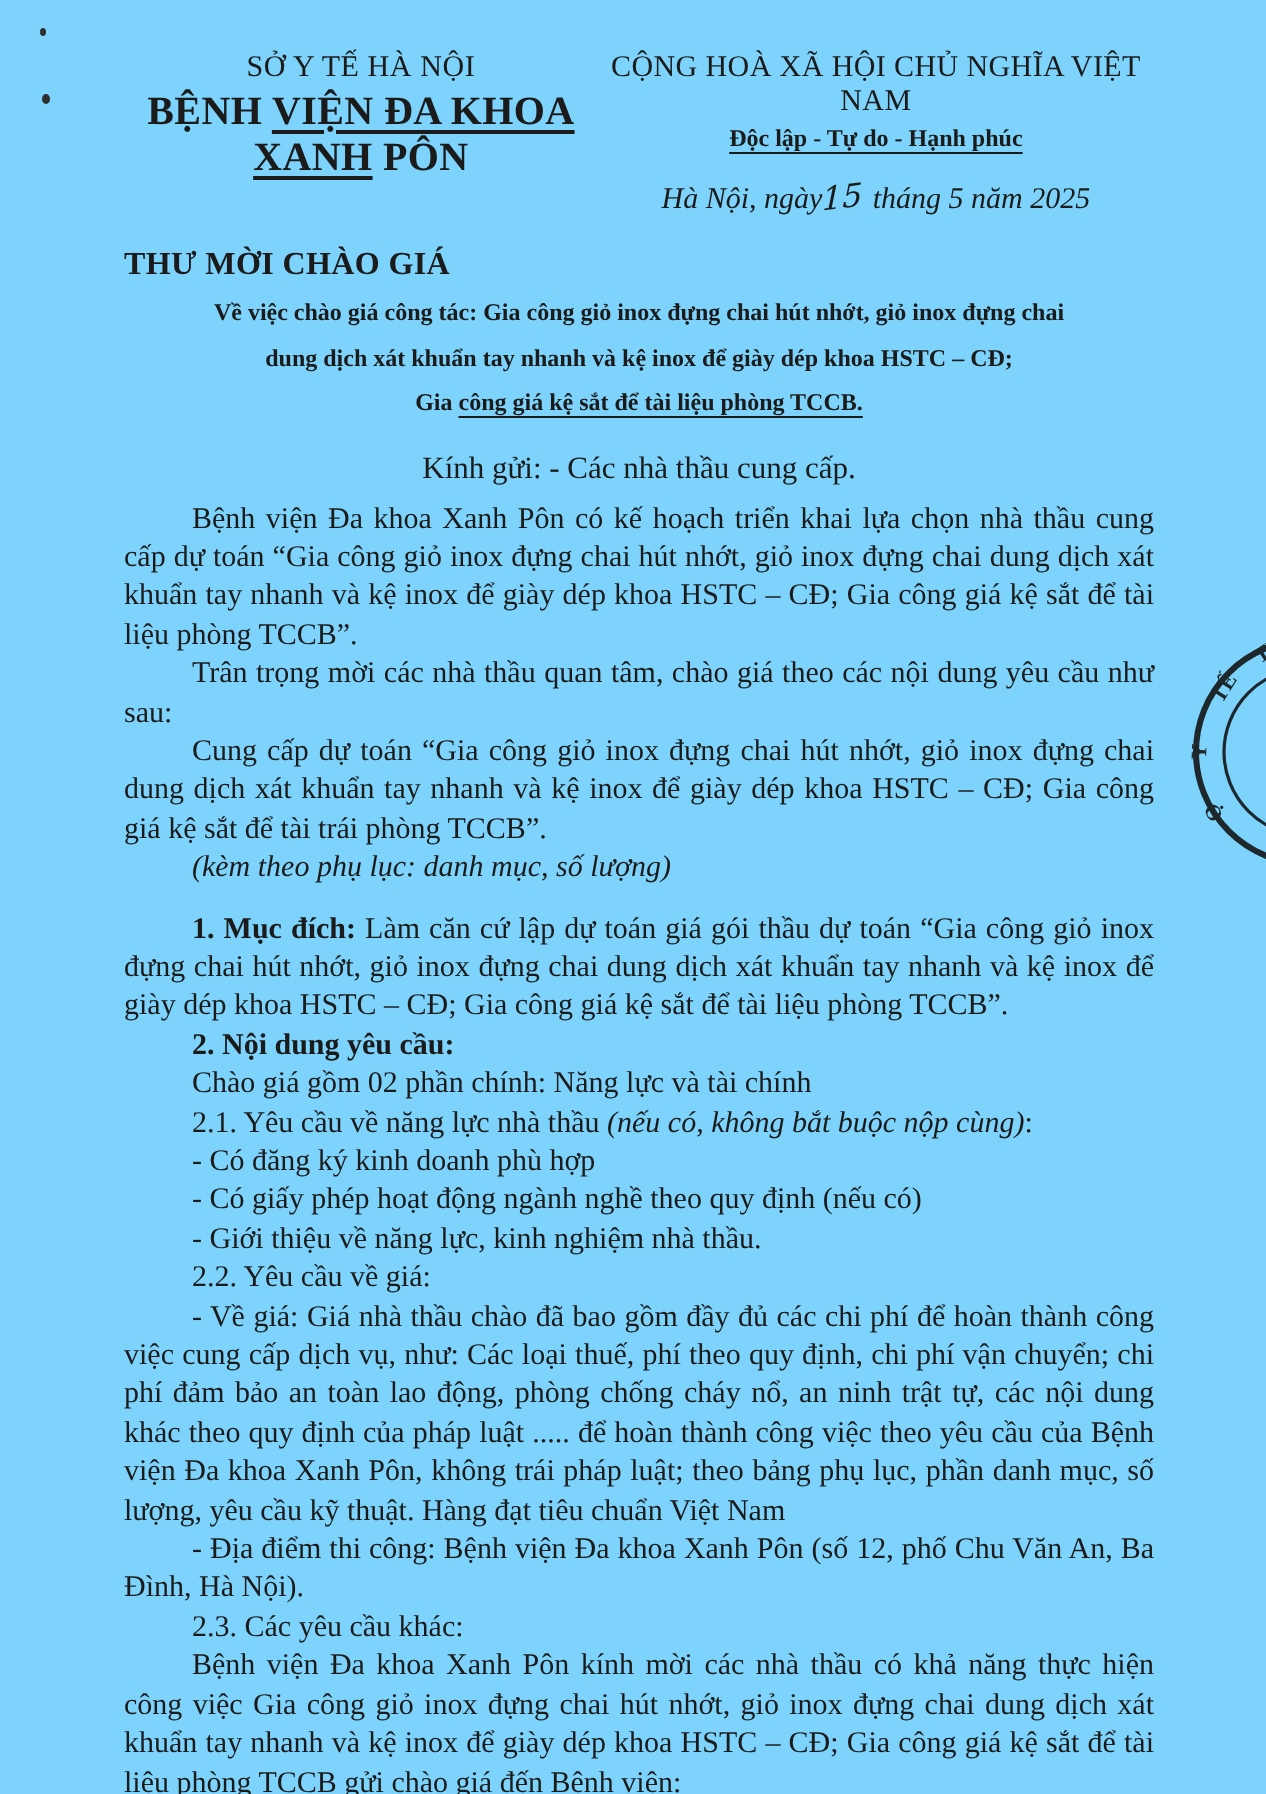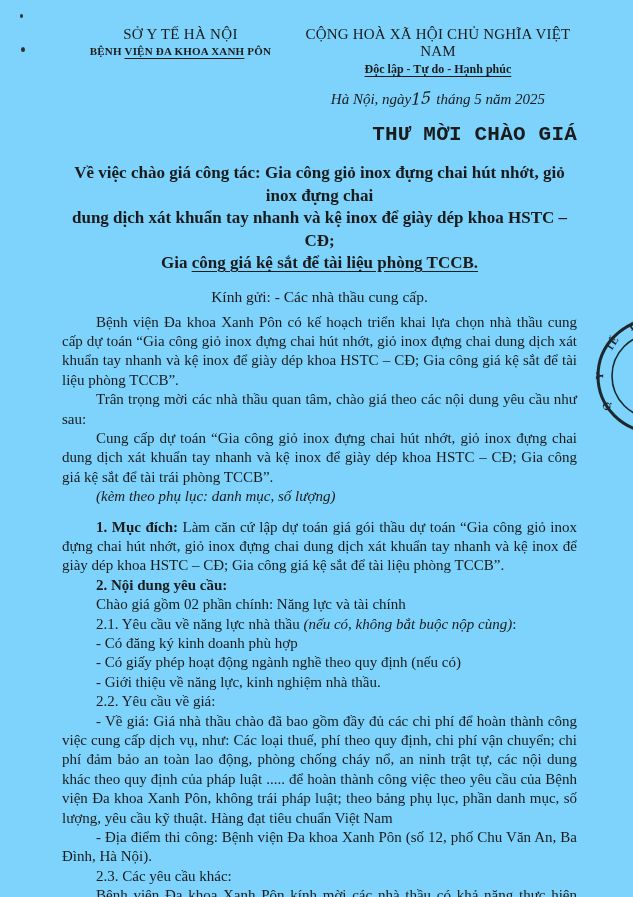--- a/index.html
+++ b/index.html
@@ -11,32 +11,32 @@
     font-family:"Liberation Serif","DejaVu Serif",serif;
     color:#1b1b1b;
     box-sizing:border-box;
   }
   .content{position:absolute;left:62px;right:56px;top:0;}
   
   .letterhead{display:flex;padding-top:26px;}
   .lh-left{width:46%;text-align:center;}
   .lh-right{width:54%;text-align:center;}
   .org-parent{font-size:15px;letter-spacing:.3px;}
-  .org-name{font-size:11px;font-weight:bold;margin-top:2px;letter-spacing:.2px;}
+  .org-name{font-size:20px;font-weight:bold;margin-top:2px;letter-spacing:.2px;}
   .motto1{font-size:15px;font-weight:normal;letter-spacing:.2px;}
   .motto2{font-size:12px;font-weight:bold;margin-top:2px;padding-bottom:1px;}
   .u{text-decoration:underline;text-underline-offset:3px;}
   .date-line{font-size:15px;font-style:italic;margin-top:11px;}
   .handwritten{
     display:inline-block;font-family:"DejaVu Serif",serif;font-style:italic;
     transform:rotate(-7deg) skewX(-8deg);font-size:16px;margin:0 1px 0 0;
   }
   
-  .doc-title{text-align:right;font-weight:bold;font-size:21px;margin-top:15px;letter-spacing:.2px;font-family:Liberation Mono, monospace;}
-  .subject{text-align:center;font-weight:bold;font-size:17px;line-height:22.5px;margin-top:16px;}
+  .doc-title{text-align:left;font-weight:bold;font-size:16px;margin-top:15px;letter-spacing:.2px;}
+  .subject{text-align:center;font-weight:bold;font-size:12px;line-height:22.5px;margin-top:3px;}
   .salutation{text-align:center;font-size:15.5px;margin:13px 0 7px 0;}
   
   .body p{margin:0;font-size:15px;line-height:19.4px;text-align:justify;text-indent:34px;}
   .body p.noj{text-align:left;}
   .attach{font-style:italic;margin-bottom:11px !important;}
   b.lead{font-weight:bold;}
   .it{font-style:italic;}
   .bold-h{font-weight:bold;}
   
   .margin-dot{position:absolute;background:#2e2e2e;border-radius:50%;}

